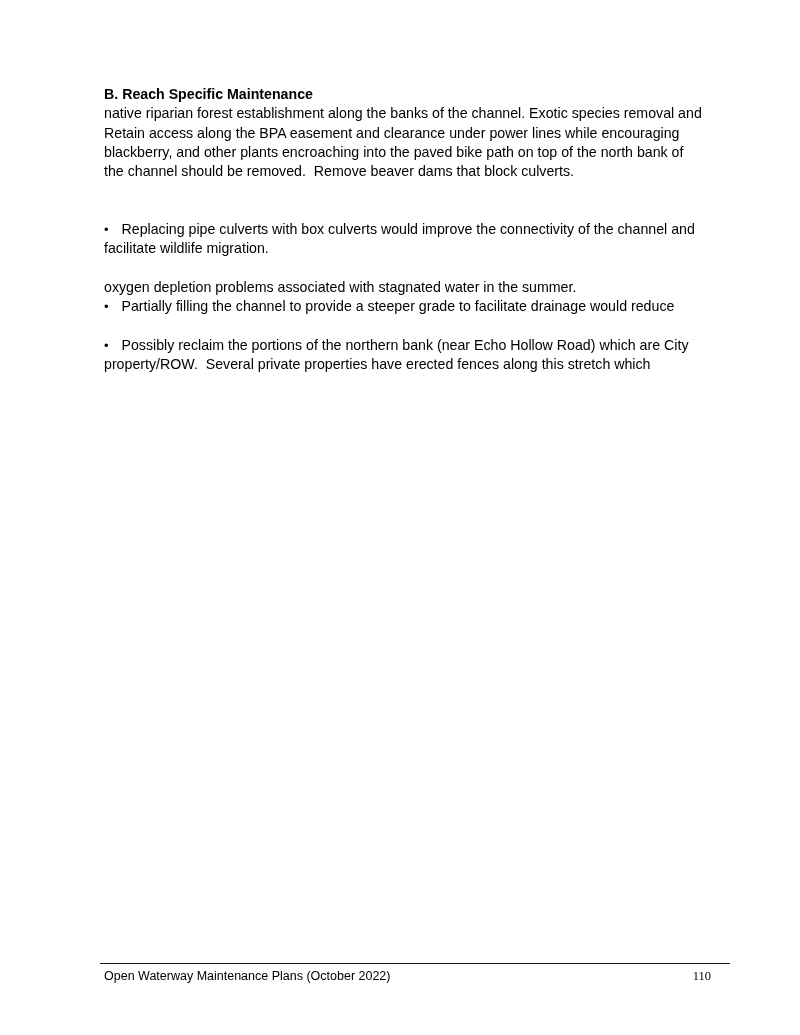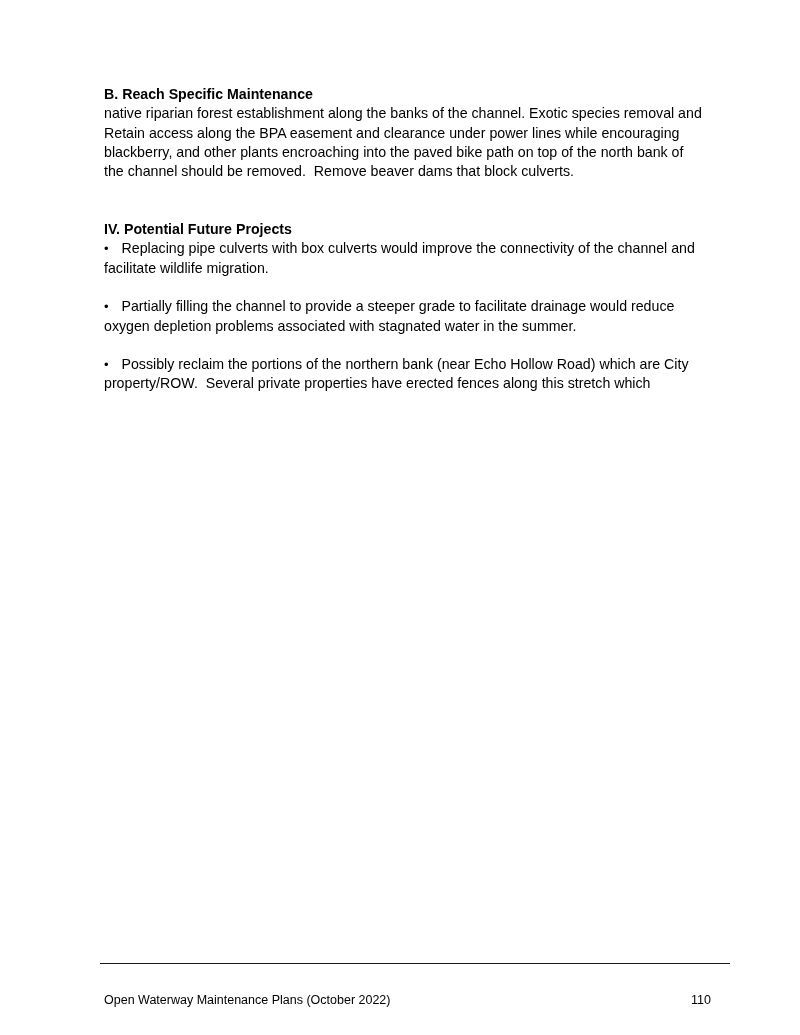--- a/index.html
+++ b/index.html
@@ -50,50 +50,49 @@
     position: absolute;
     left: 104px;
     top: 967px;
     width: 626px;
     display: flex;
     justify-content: space-between;
     align-items: baseline;
     font-size: 12.5px;
     line-height: 18px;
     color: #000000;
-    margin-top: 24px;
   }
   .page-number {
     padding-right: 19px;
+    font-family: Liberation Serif, serif;
   }
 </style>
 </head>
 <body>
 
 <div class="page">
 
   <main class="content">
 
     <div class="line bold">B. Reach Specific Maintenance</div>
     <div class="line">native riparian forest establishment along the banks of the channel. Exotic species removal and</div>
     <div class="line">Retain access along the BPA easement and clearance under power lines while encouraging</div>
     <div class="line">blackberry, and other plants encroaching into the paved bike path on top of the north bank of</div>
     <div class="line">the channel should be removed.  Remove beaver dams that block culverts.</div>
 
     <div class="spacer-2"></div>
 
-    <div class="line bold">IV. Potential Future Projects</div>
 
     <div class="line"><span class="bullet">•</span><span>Replacing pipe culverts with box culverts would improve the connectivity of the channel and</span></div>
     <div class="line">facilitate wildlife migration.</div>
 
     <div class="spacer-1"></div>
 
+    <div class="line">oxygen depletion problems associated with stagnated water in the summer.</div>
     <div class="line"><span class="bullet">•</span><span>Partially filling the channel to provide a steeper grade to facilitate drainage would reduce</span></div>
-    <div class="line">oxygen depletion problems associated with stagnated water in the summer.</div>
 
     <div class="spacer-1"></div>
 
     <div class="line"><span class="bullet">•</span><span>Possibly reclaim the portions of the northern bank (near Echo Hollow Road) which are City</span></div>
     <div class="line">property/ROW.  Several private properties have erected fences along this stretch which</div>
 
   </main>
 
   <div class="footer-rule"></div>
 

